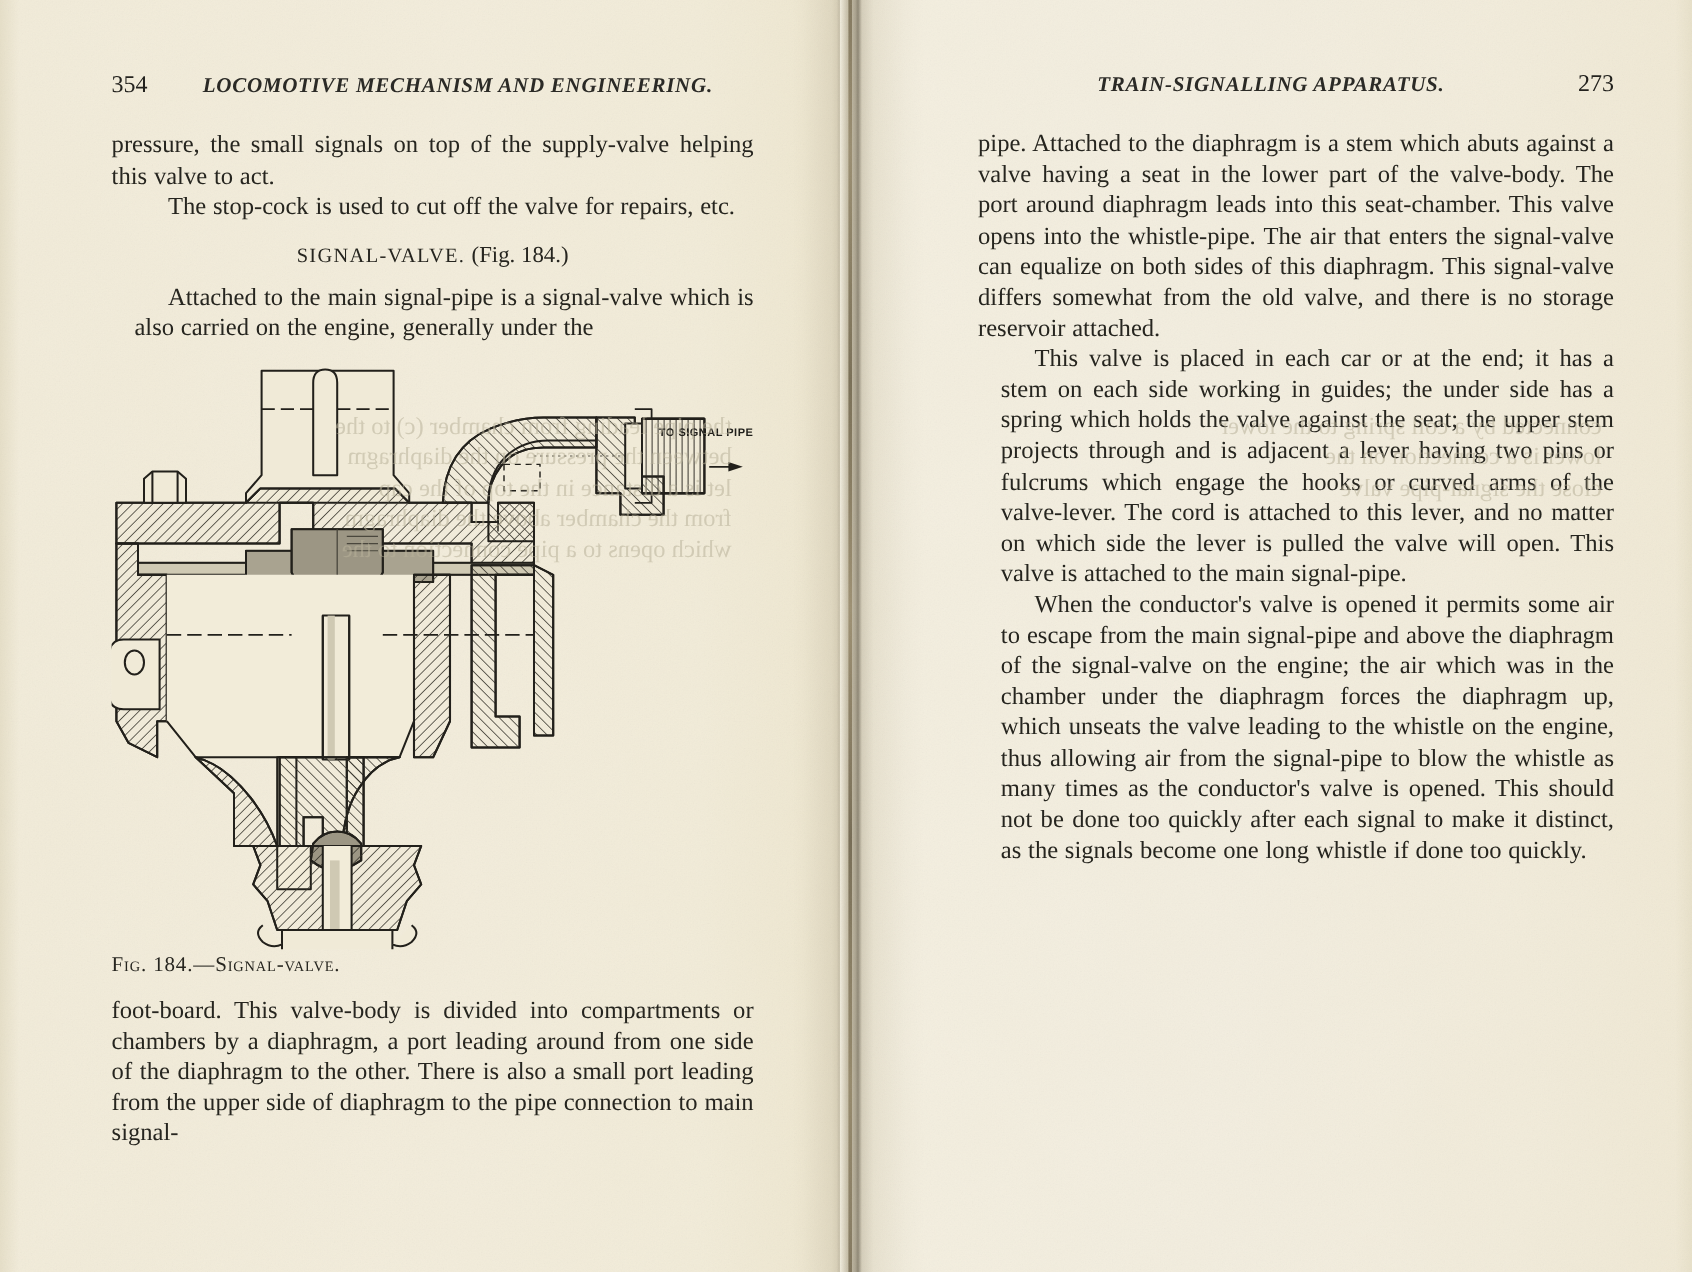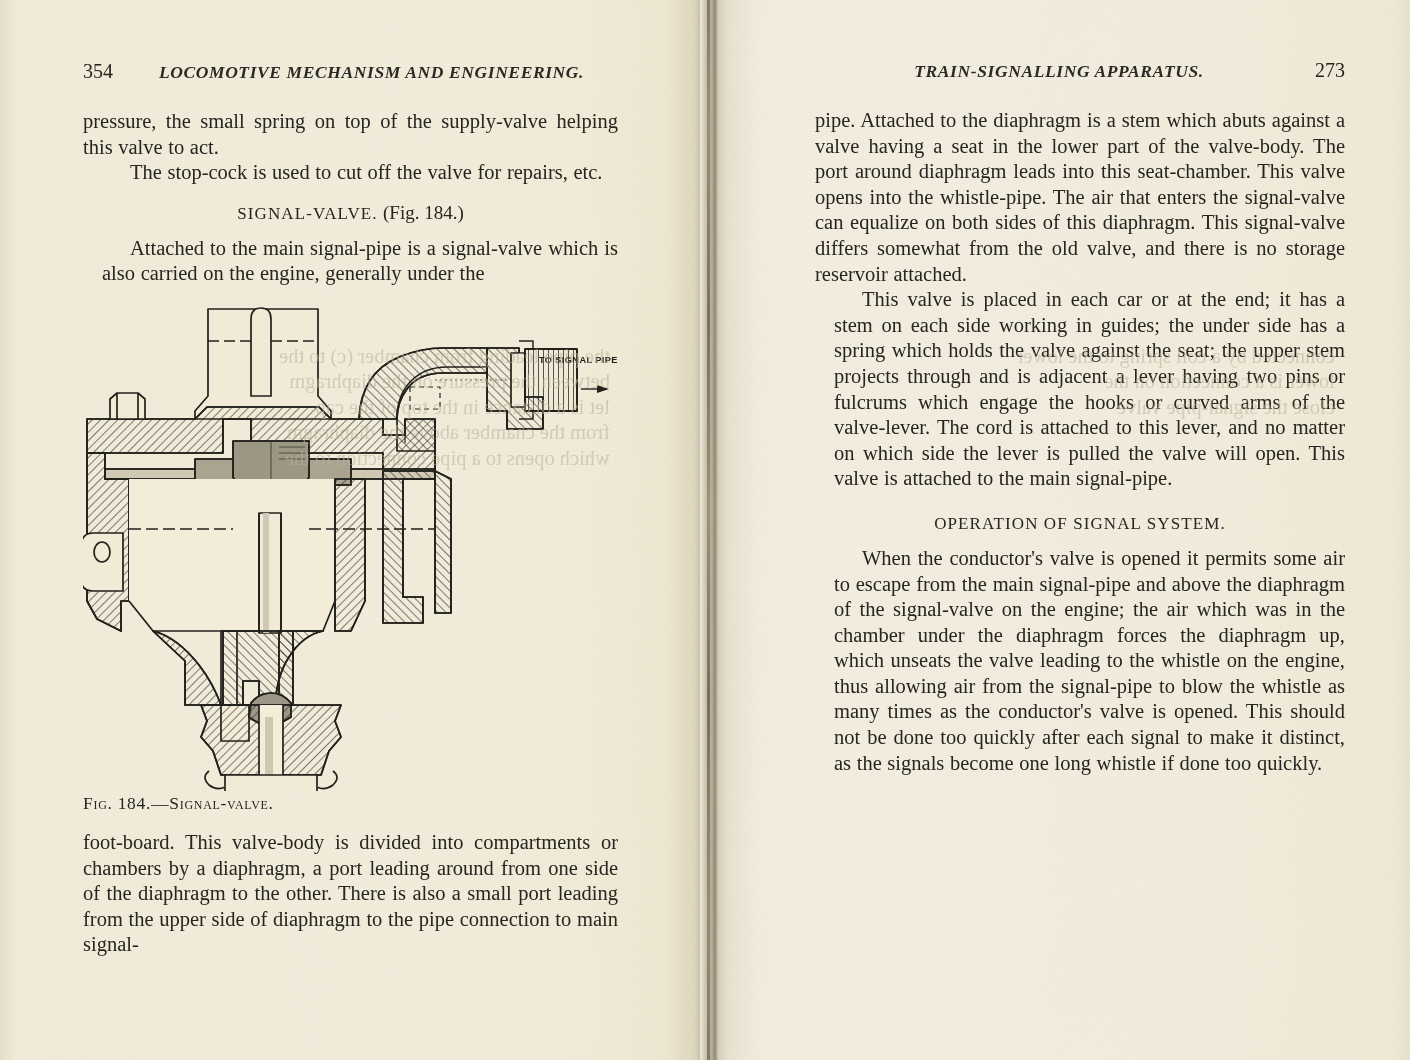--- a/index.html
+++ b/index.html
@@ -41,21 +41,21 @@
     background:linear-gradient(90deg, rgba(255,252,240,.75), rgba(255,250,235,.1) 60%, rgba(120,110,80,.1));
     pointer-events:none;
   }
   .edge-left{position:absolute;top:0;left:0;width:16px;height:1060px;
     background:linear-gradient(90deg,#e6dfc8,rgba(242,236,217,0));}
   .edge-right{position:absolute;top:0;right:0;width:14px;height:1060px;
     background:linear-gradient(270deg,#e8e1ca,rgba(242,236,217,0));}
   .grain{position:absolute;inset:0;pointer-events:none;opacity:.5;}
   
   .col{position:absolute;}
-  .col-left{left:83px;top:60px;width:535px;}
+  .col-left{left:93px;top:60px;width:535px;}
   .col-right{left:815px;top:59px;width:530px;}
 
   .runhead{
     display:flex;align-items:baseline;
     font-style:italic;font-weight:bold;
     font-size:17.5px;letter-spacing:.6px;color:#2b2a26;
     margin-bottom:26px;
   }
   .runhead .folio{font-style:normal;font-weight:normal;font-size:20px;letter-spacing:0;color:#23221e;}
   .runhead .rh-title{flex:1;text-align:center;}
@@ -133,21 +133,21 @@
     <rect width="1410" height="1060" filter="url(#blotch)" opacity=".45"></rect>
   </svg>
 
   <div class="col col-left">
 
     <div class="runhead left">
       <span class="folio">354</span>
       <span class="rh-title">LOCOMOTIVE MECHANISM AND ENGINEERING.</span>
     </div>
 
-    <p class="bt">pressure, the small spring on top of the supply-valve helping this valve to act.</p>
+    <p class="bt">pressure, the small signals on top of the supply-valve helping this valve to act.</p>
     <p class="bt indent">The stop-cock is used to cut off the valve for repairs, etc.</p>
 
     <div class="sechead">
       <span>SIGNAL-VALVE.</span>
       <span class="paren">(Fig. 184.)</span>
     </div>
 
     <p class="bt indent"></p>
     <p class="bt indent">Attached to the main signal-pipe is a signal-valve which is also carried on the engine, generally under the</p>
 
@@ -329,21 +329,20 @@
     <div class="runhead right">
       <span class="rh-title">TRAIN-SIGNALLING APPARATUS.</span>
       <span class="folio">273</span>
     </div>
 
     <p class="bt">pipe.  Attached to the diaphragm is a stem which abuts against a valve having a seat in the lower part of the valve-body. The port around diaphragm leads into this seat-chamber.  This valve opens into the whistle-pipe.  The air that enters the signal-valve can equalize on both sides of this diaphragm.  This signal-valve differs somewhat from the old valve, and there is no storage reservoir attached.</p>
 
 
     <p class="bt indent">This valve is placed in each car or at the end; it has a stem on each side working in guides; the under side has a spring which holds the valve against the seat; the upper stem projects through and is adjacent a lever having two pins or fulcrums which engage the hooks or curved arms of the valve-lever.  The cord is attached to this lever, and no matter on which side the lever is pulled the valve will open.  This valve is attached to the main signal-pipe.</p>
 
-    <div class="sechead" style="margin-top:22px">OPERATION OF SIGNAL SYSTEM.</div>
 
     <p class="bt indent">When the conductor's valve is opened it permits some air to escape from the main signal-pipe and above the diaphragm of the signal-valve on the engine; the air which was in the chamber under the diaphragm forces the diaphragm up, which unseats the valve leading to the whistle on the engine, thus allowing air from the signal-pipe to blow the whistle as many times as the conductor's valve is opened.  This should not be done too quickly after each signal to make it distinct, as the signals become one long whistle if done too quickly.</p>
   </div>
 
   <div class="ghost" style="left:95px;top:318px;width:520px;">
  the pipe leading from chamber (c) to the
  between the pressure on the diaphragm
  let is a distance in the top of the cap
  from the chamber above the diaphragm
  which opens to a pipe connection to the

